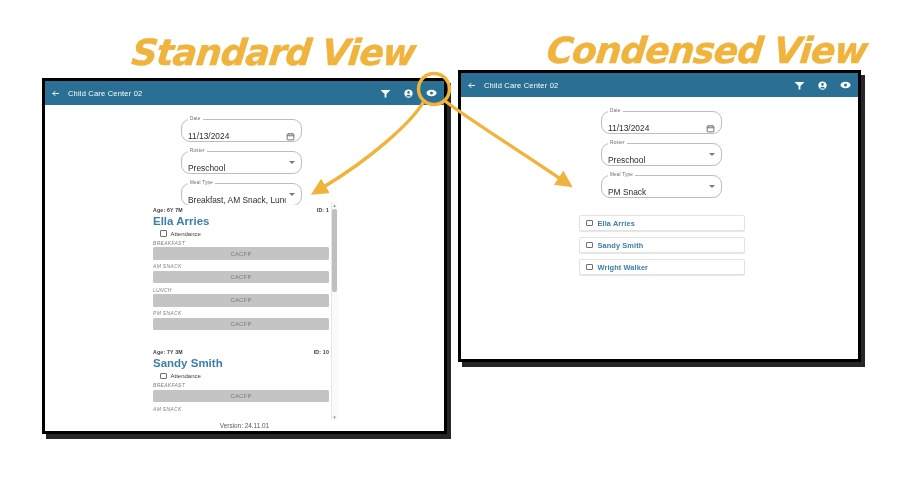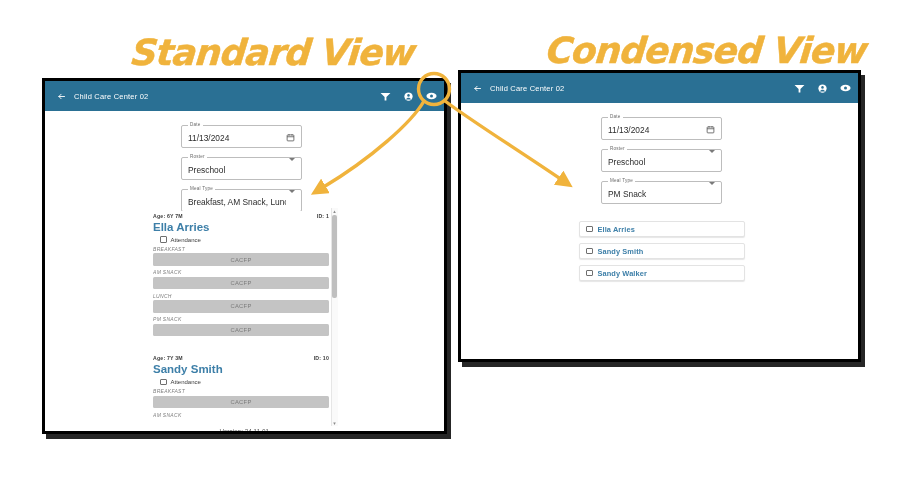--- a/index.html
+++ b/index.html
@@ -32,25 +32,25 @@
     background: #ffffff;
     border: 3px solid #000000;
     box-shadow: 4px 5px 0 rgba(0,0,0,0.85);
     overflow: hidden;
   }
   #device-left  { left: 42px;  top: 78px; width: 405px; height: 356px; }
   #device-right { left: 458px; top: 70px; width: 403px; height: 292px; }
 
   .appbar {
     position: relative;
-    height: 30px;
+    height: 24px;
     background: #2a7094;
     display: flex;
     align-items: center;
-    padding: 0 7px 0 12px;
+    padding: 0 7px 0 6px;
     color: #ffffff;
   }
   .appbar-title {
     font-size: 7.5px;
     margin-left: 8px;
     letter-spacing: 0.2px;
     color: #ffffff;
     font-weight: normal;
   }
   .appbar-spacer { flex: 1; }
@@ -64,26 +64,26 @@
   }
 
   
   .form-area { position: absolute; }
   #form-left  { left: 136px; top: 14px; width: 121px; }
   #form-right { left: 140px; top: 14px; width: 121px; }
 
   .field {
     position: relative;
     border: 1px solid #bdbdbd;
-    border-radius: 2px;
+    border-radius: 9px;
     height: 23px;
     margin-bottom: 9px;
     background: #ffffff;
     display: flex;
-    align-items: center;
+    align-items: flex-end;
     padding: 0 6px;
   }
   .field-label {
     position: absolute;
     top: -4px; left: 6px;
     background: #ffffff;
     padding: 0 2px;
     font-size: 4.6px;
     color: #6b6b6b;
     letter-spacing: 0.2px;
@@ -416,21 +416,21 @@
         <div class="cond-item">
           <span class="chk"></span>
           <span class="cond-name">Ella Arries</span>
         </div>
         <div class="cond-item">
           <span class="chk"></span>
           <span class="cond-name">Sandy Smith</span>
         </div>
         <div class="cond-item">
           <span class="chk"></span>
-          <span class="cond-name">Sandy Walker</span>
+          <span class="cond-name">Wright Walker</span>
         </div>
       </div>
 
     </div>
   </div>
 
   <svg id="annotation-overlay" viewBox="0 0 900 500">
     <defs>
       <marker id="arrowhead" markerWidth="5" markerHeight="5" refX="1.2" refY="2.5" orient="auto">
         <polygon points="0,0 5,2.5 0,5" fill="#f0b33c"></polygon>

